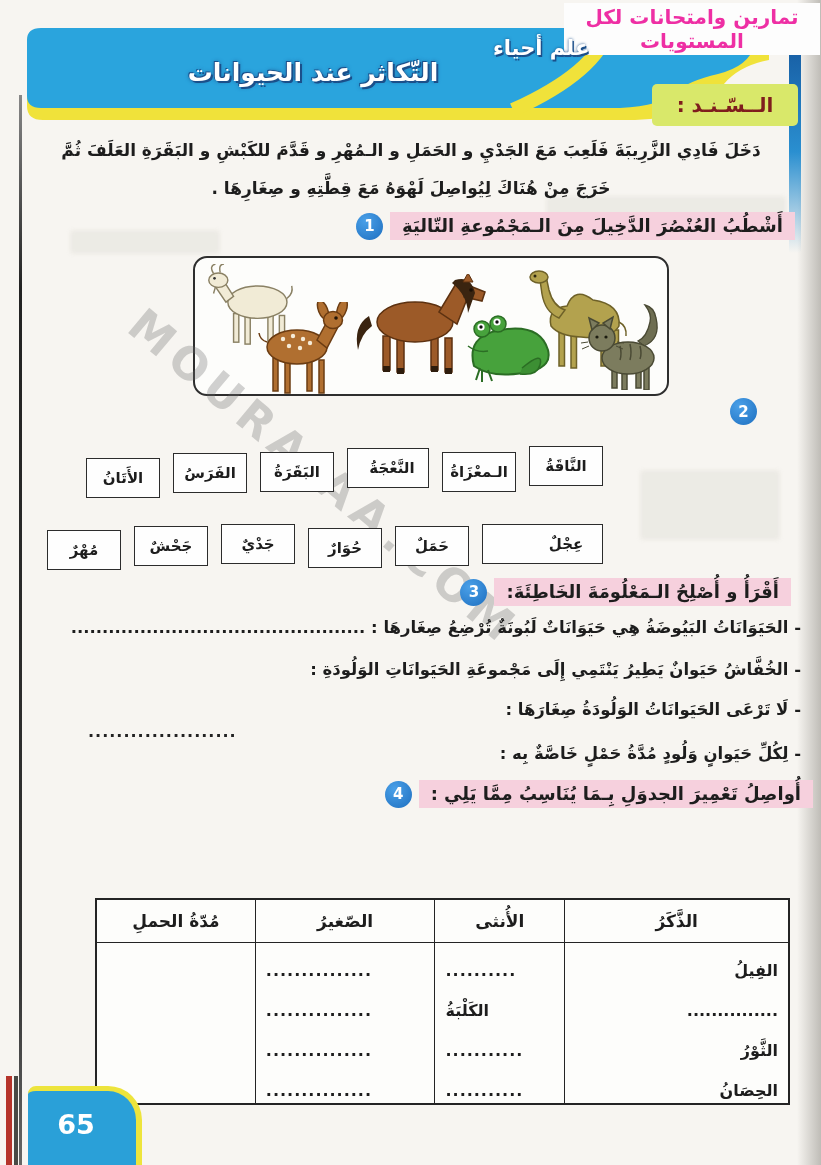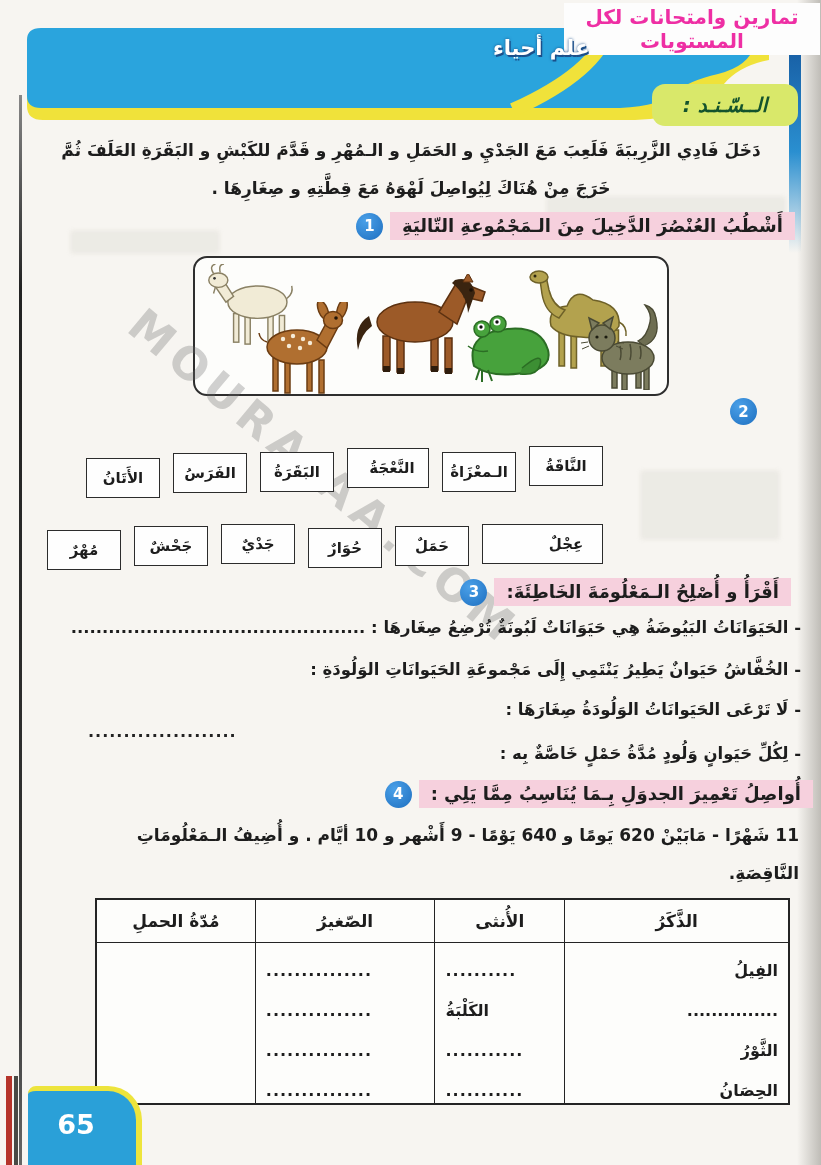--- a/index.html
+++ b/index.html
@@ -18,23 +18,23 @@
   .sliver-dark{left:14px;top:1076px;width:4px;height:89px;background:#4a4a46;}
   .ghost{background:rgba(150,143,125,.10);filter:blur(2px);border-radius:4px;}
   
   .banner-wrap{left:25px;top:26px;width:745px;height:100px;}
   .lesson-title{left:168px;top:58px;width:290px;text-align:center;font-size:25px;font-weight:bold;
       color:#fff;text-shadow:2px 2px 0 #1b4f8a,-1px -1px 0 #1b4f8a,0 0 4px #1b4f8a;direction:rtl;}
   .subject{left:493px;top:36px;font-size:21px;font-weight:bold;color:#fff;direction:rtl;
       text-shadow:1.5px 1.5px 0 #1b4f8a,0 0 3px #1b4f8a;}
   .note{right:1px;top:3px;width:256px;padding:2px 0;text-align:center;background:#fdfdfd;
       color:#ee2fa4;font-weight:bold;font-size:20px;direction:rtl;}
-  .support{left:652px;top:84px;width:146px;height:42px;background:#d9e86a;border-radius:13px;
-      display:flex;align-items:center;justify-content:center;color:#14532d;
-      font-size:20px;font-weight:bold;direction:rtl;font-style:italic;}
+  .support{left:652px;top:84px;width:146px;height:42px;background:#d9e86a;border-radius:5px;
+      display:flex;align-items:center;justify-content:center;color:#7f1d1d;
+      font-size:20px;font-weight:bold;direction:rtl;}
   
   .intro{right:22px;top:131px;width:776px;direction:rtl;text-align:center;
       font-size:17px;font-weight:bold;line-height:38px;}
   
   .qrow{display:flex;direction:rtl;align-items:center;gap:7px;}
   .qband{background:#f6d0dd;padding:3px 12px 4px;font-size:18px;font-weight:bold;direction:rtl;}
   .qdisc{width:27px;height:27px;border-radius:50%;background:radial-gradient(circle at 35% 30%,#4aa0e8,#1e6fc0);
       color:#fff;font-size:15px;font-weight:bold;display:flex;align-items:center;justify-content:center;flex:0 0 27px;}
   
   .animal-box{left:193px;top:256px;width:472px;height:136px;border:2.5px solid #2e2e2e;
@@ -86,20 +86,21 @@
 
   <div class="abs banner-wrap">
     <svg width="745" height="100" viewBox="0 0 745 100">
       <path d="M2,16 Q2,4 16,4 L738,4 Q744,4 744,11 L744,34 Q714,40 699,58 Q674,92 610,94 L18,94 Q2,94 2,80 Z" fill="#f0e23a"></path>
       <path d="M2,14 Q2,2 16,2 L710,2 Q733,2 729,20 Q724,40 693,48 Q663,55 651,66 Q637,80 595,82 L16,82 Q2,82 2,70 Z" fill="#2aa4dd"></path>
       <path d="M584,2 Q572,46 488,84" stroke="#f0e23a" stroke-width="14" fill="none"></path>
     </svg>
   </div>
   <div class="abs note">تمارين وامتحانات لكل المستويات</div>
   <div class="abs subject">علم أحياء</div>
+  <div class="abs lesson-title">التّكاثر عند الحيوانات</div>
   <div class="abs support">الــسّـنـد :</div>
 
   <div class="abs intro">
     <div>دَخَلَ فَادِي الزَّرِيبَةَ فَلَعِبَ مَعَ الجَدْيِ و الحَمَلِ و الـمُهْرِ و قَدَّمَ للكَبْشِ و البَقَرَةِ العَلَفَ ثُمَّ</div>
     <div>خَرَجَ مِنْ هُنَاكَ لِيُواصِلَ لَهْوَهُ مَعَ قِطَّتِهِ و صِغَارِهَا .</div>
   </div>
 
   <div class="abs qrow" style="right:26px;top:212px;">
     <div class="qband">أَشْطُبُ العُنْصُرَ الدَّخِيلَ مِنَ الـمَجْمُوعةِ التّاليَةِ</div>
     <div class="qdisc">1</div>
@@ -259,24 +260,20 @@
   <div class="abs stmt" style="top:660px;">- الخُفَّاشُ حَيَوانٌ يَطِيرُ يَنْتَمِي إِلَى مَجْموعَةِ الحَيَوانَاتِ الوَلُودَةِ :</div>
   <div class="abs stmt" style="top:700px;">- لَا تَرْعَى الحَيَوانَاتُ الوَلُودَةُ صِغَارَهَا :</div>
   <div class="abs dots-left" style="top:722px;">.....................</div>
   <div class="abs stmt" style="top:744px;">- لِكُلِّ حَيَوانٍ وَلُودٍ مُدَّةُ حَمْلٍ خَاصَّةٌ بِه :</div>
 
   <div class="abs qrow" style="right:8px;top:780px;">
     <div class="qband">أُواصِلُ تَعْمِيرَ الجدوَلِ بِـمَا يُنَاسِبُ مِمَّا يَلِي :</div>
     <div class="qdisc">4</div>
   </div>
 
-  <div class="abs q4text">
-    <div>11 شَهْرًا - مَابَيْنْ 620 يَومًا و 640 يَوْمًا - 9 أَشْهر و 10 أيَّام . و أُضِيفُ الـمَعْلُومَاتِ</div>
-    <div>النَّاقِصَةِ.</div>
-  </div>
 
   <table class="gest">
     <colgroup>
         <col style="width:225px">
         <col style="width:130px">
         <col style="width:180px">
         <col style="width:160px">
       </colgroup>
     <thead>
       <tr>

